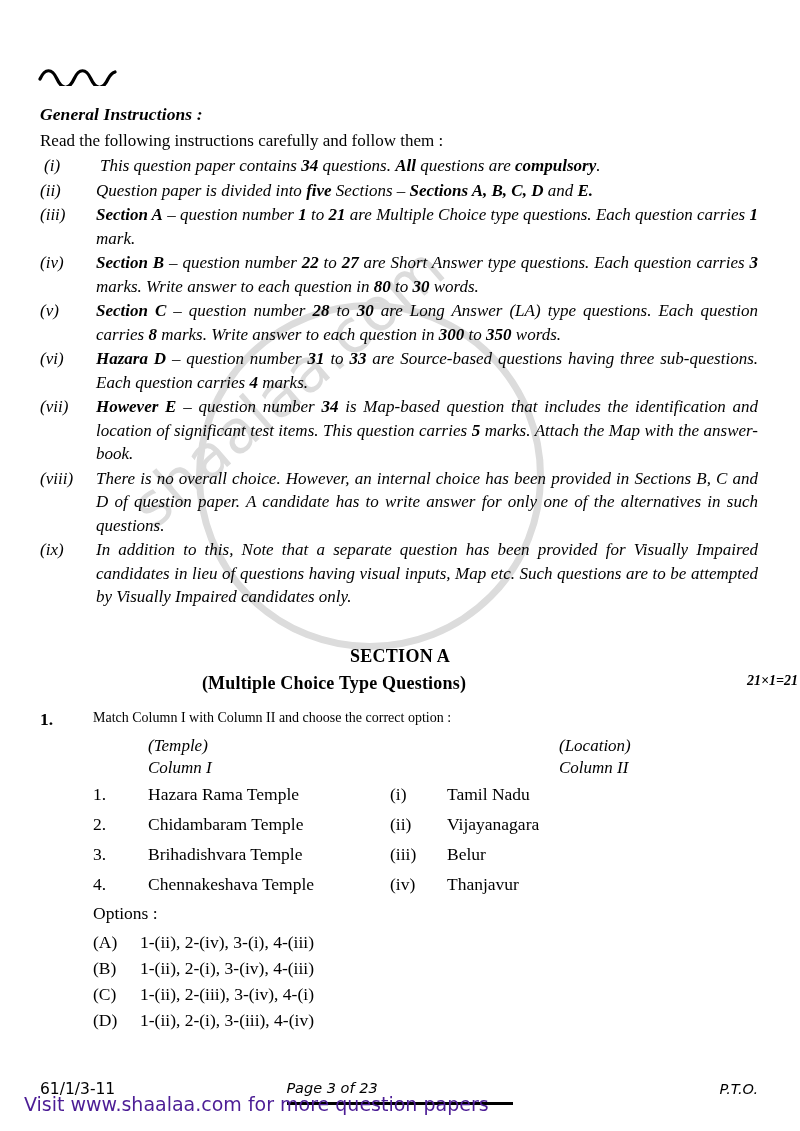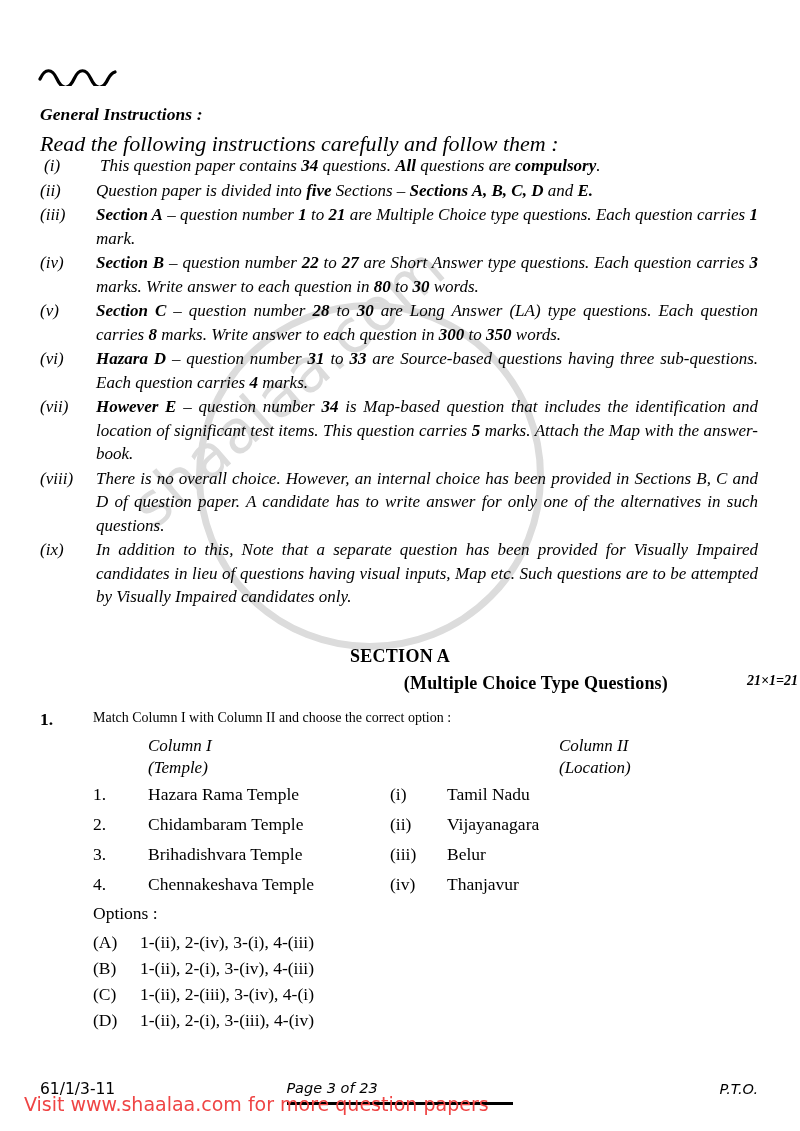--- a/index.html
+++ b/index.html
@@ -78,22 +78,21 @@
     font-size: 17.5px;
     font-weight: bold;
     font-style: italic;
     letter-spacing: 0.1px;
   }
 
   .gi-sub {
     position: absolute;
     left: 40px;
     top: 131px;
-    font-size: 22px;
-    font-style: italic;
+    font-size: 17px;
   }
 
   .instructions {
     position: absolute;
     left: 40px;
     top: 154px;
     width: 718px;
   }
   .ins-row {
     display: flex;
@@ -129,21 +128,21 @@
     text-align: center;
     font-size: 18px;
     font-weight: bold;
     letter-spacing: 0.3px;
   }
   .section-sub {
     position: absolute;
     left: 0;
     top: 673px;
     width: 668px;
-    text-align: right;
+    text-align: center;
     font-size: 18px;
     font-weight: bold;
     letter-spacing: 0.2px;
   }
   .section-marks {
     position: absolute;
     right: 42px;
     top: 673px;
     font-size: 14px;
     font-weight: bold;
@@ -250,21 +249,21 @@
     font-size: 14.5px;
     font-style: italic;
   }
 
   .bottom-note {
     position: absolute;
     left: 24px;
     top: 1093px;
     font-family: "DejaVu Sans", sans-serif;
     font-size: 19px;
-    color: #ef4444;
+    color: #4c1d95;
   }
 </style>
 </head>
 <body>
 
 <div class="page">
 
   <div class="watermark-layer">
     <div class="wm-circle" style="border-color: rgb(220, 220, 220);"></div>
     <div class="wm-text" style="color: rgb(220, 220, 220);">shaalaa.com</div>
@@ -323,26 +322,26 @@
     <div class="section-head">SECTION A</div>
     <div class="section-sub">(Multiple Choice Type Questions)</div>
     <div class="section-marks">21×1=21</div>
 
     <div class="q-num">1.</div>
     <div class="q-stem">Match Column I with Column II and choose the correct option :</div>
 
     <div class="match-table">
       <div class="mt-head">
         <div class="c1">
+          <div class="line">(Temple)</div>
           <div class="line">Column I</div>
-          <div class="line">(Temple)</div>
         </div>
         <div class="c2">
+          <div class="line">(Location)</div>
           <div class="line">Column II</div>
-          <div class="line">(Location)</div>
         </div>
       </div>
 
       <div class="mt-row">
         <div class="n">1.</div>
         <div class="t">Hazara Rama Temple</div>
         <div class="r">(i)</div>
         <div class="l">Tamil Nadu</div>
       </div>
       <div class="mt-row">

